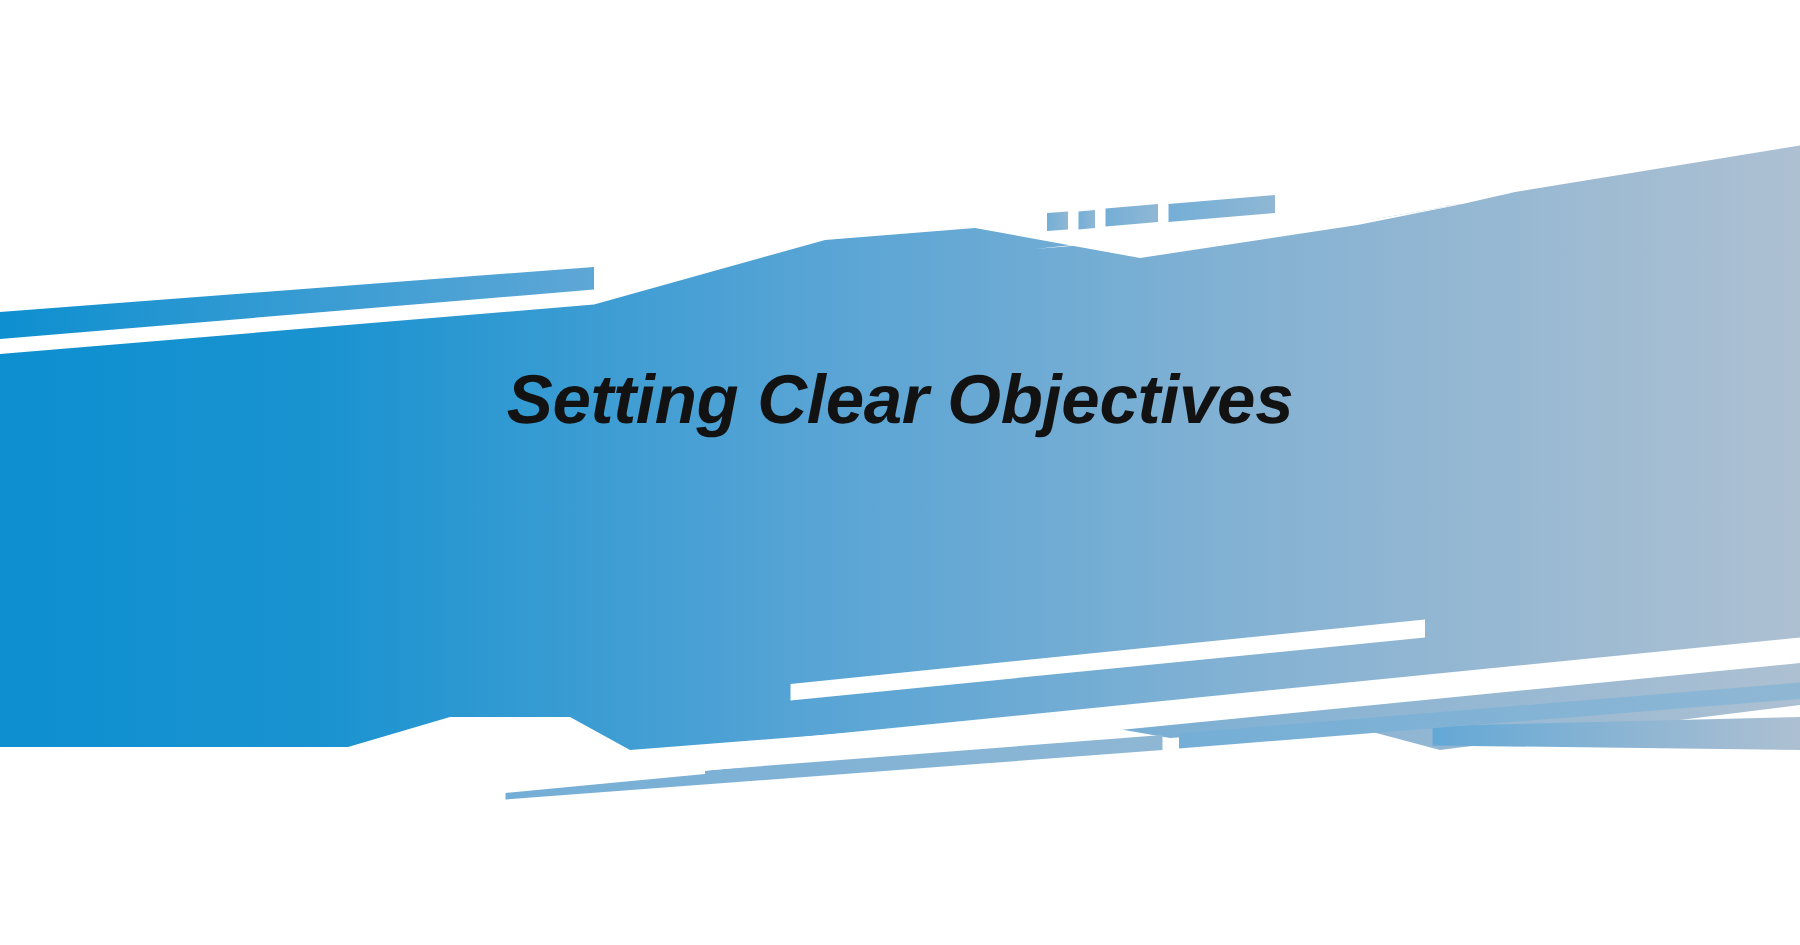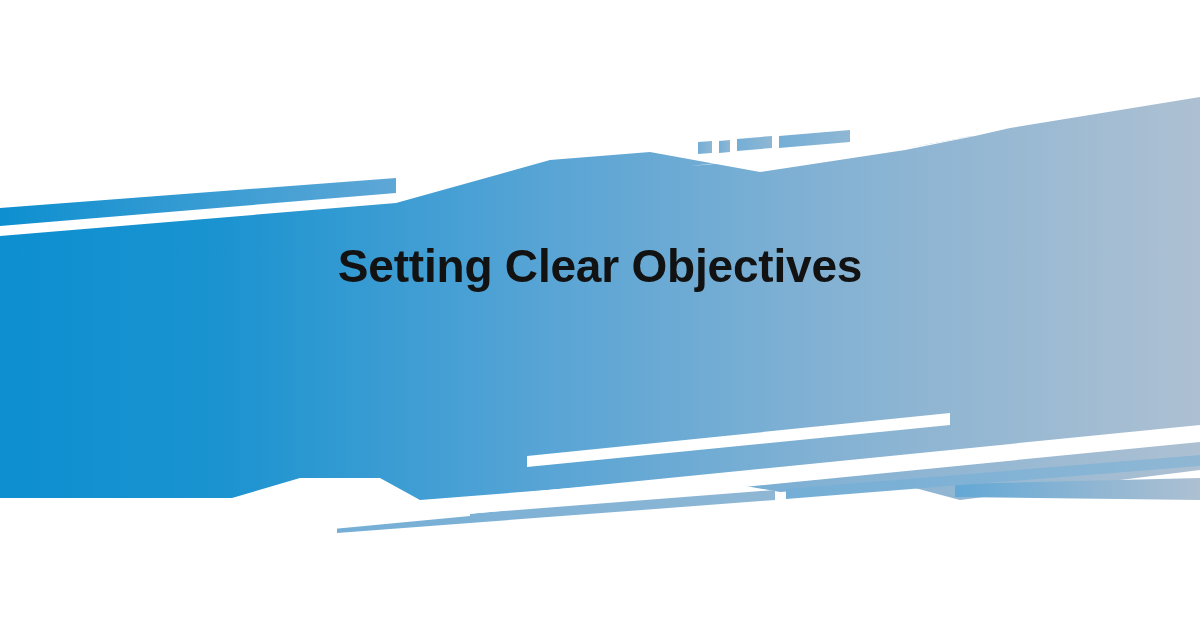--- a/index.html
+++ b/index.html
@@ -11,20 +11,21 @@
     width: 1200px;
     height: 630px;
     overflow: hidden;
     font-family: "Liberation Sans", sans-serif;
   }
   .banner {
     position: relative;
     width: 1200px;
     height: 532px;
     background: #ffffff;
+    font-style: italic;
   }
   .banner-art {
     position: absolute;
     inset: 0;
     width: 1200px;
     height: 630px;
     display: block;
   }
   .title-layer {
     position: absolute;

